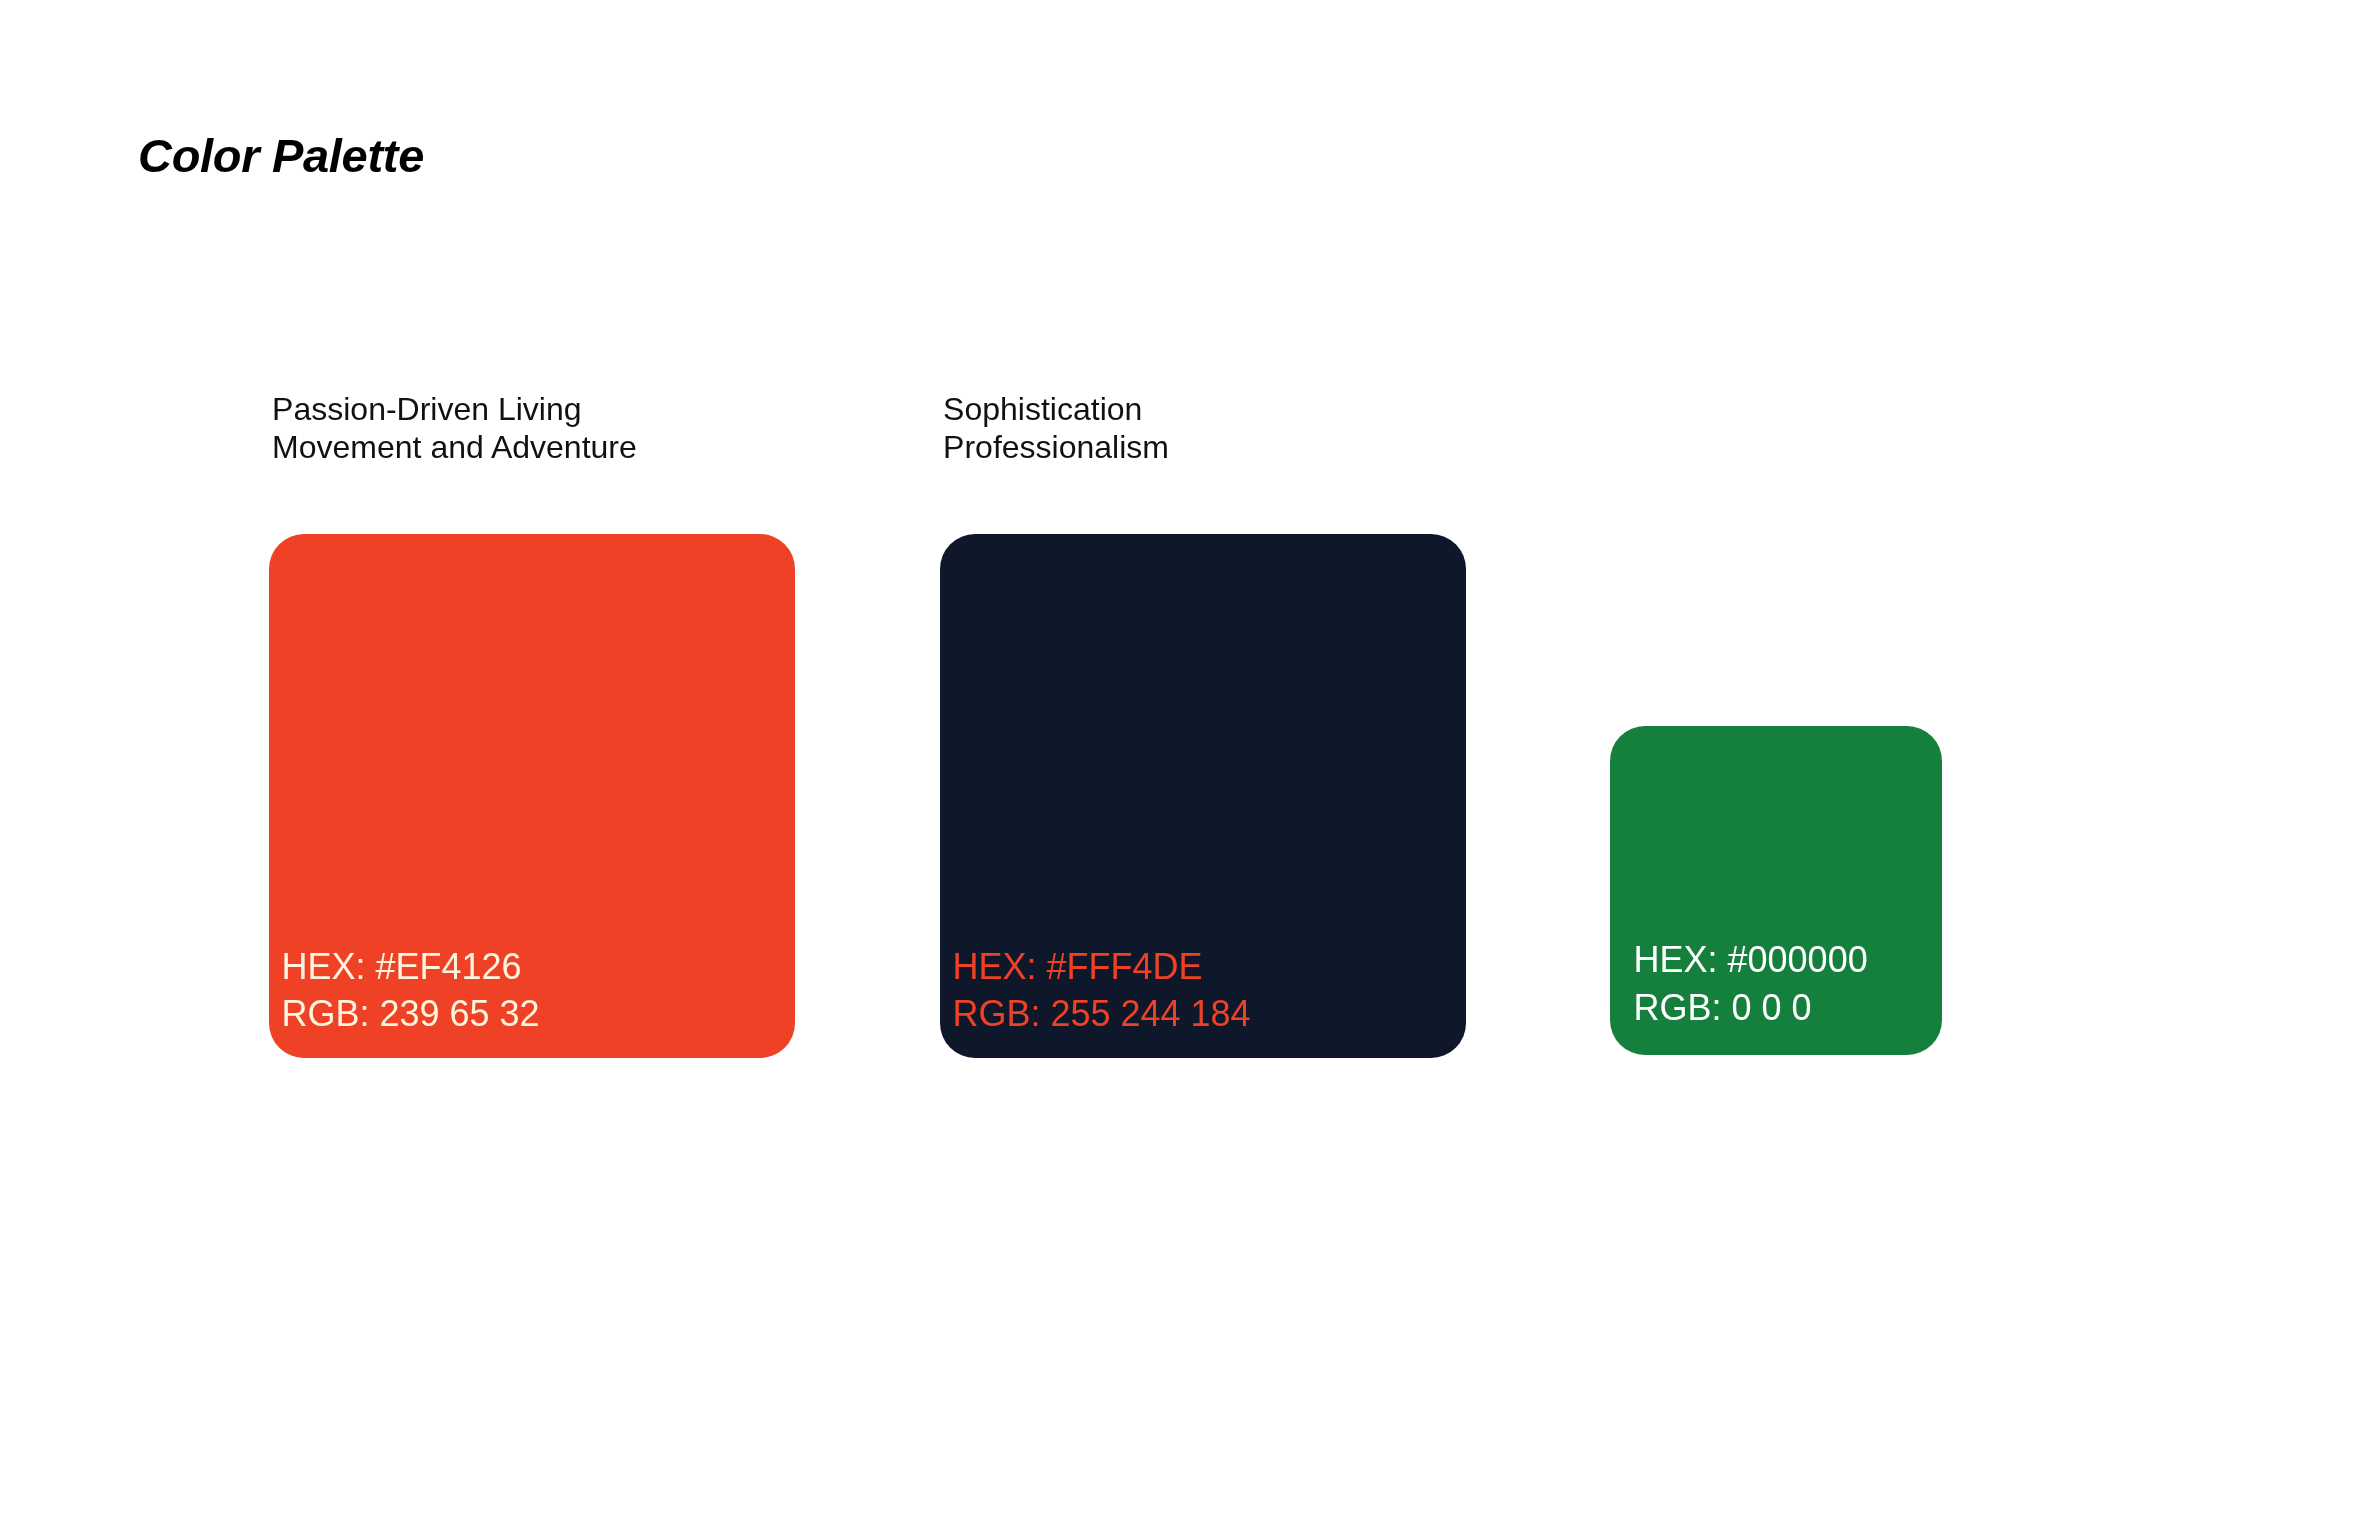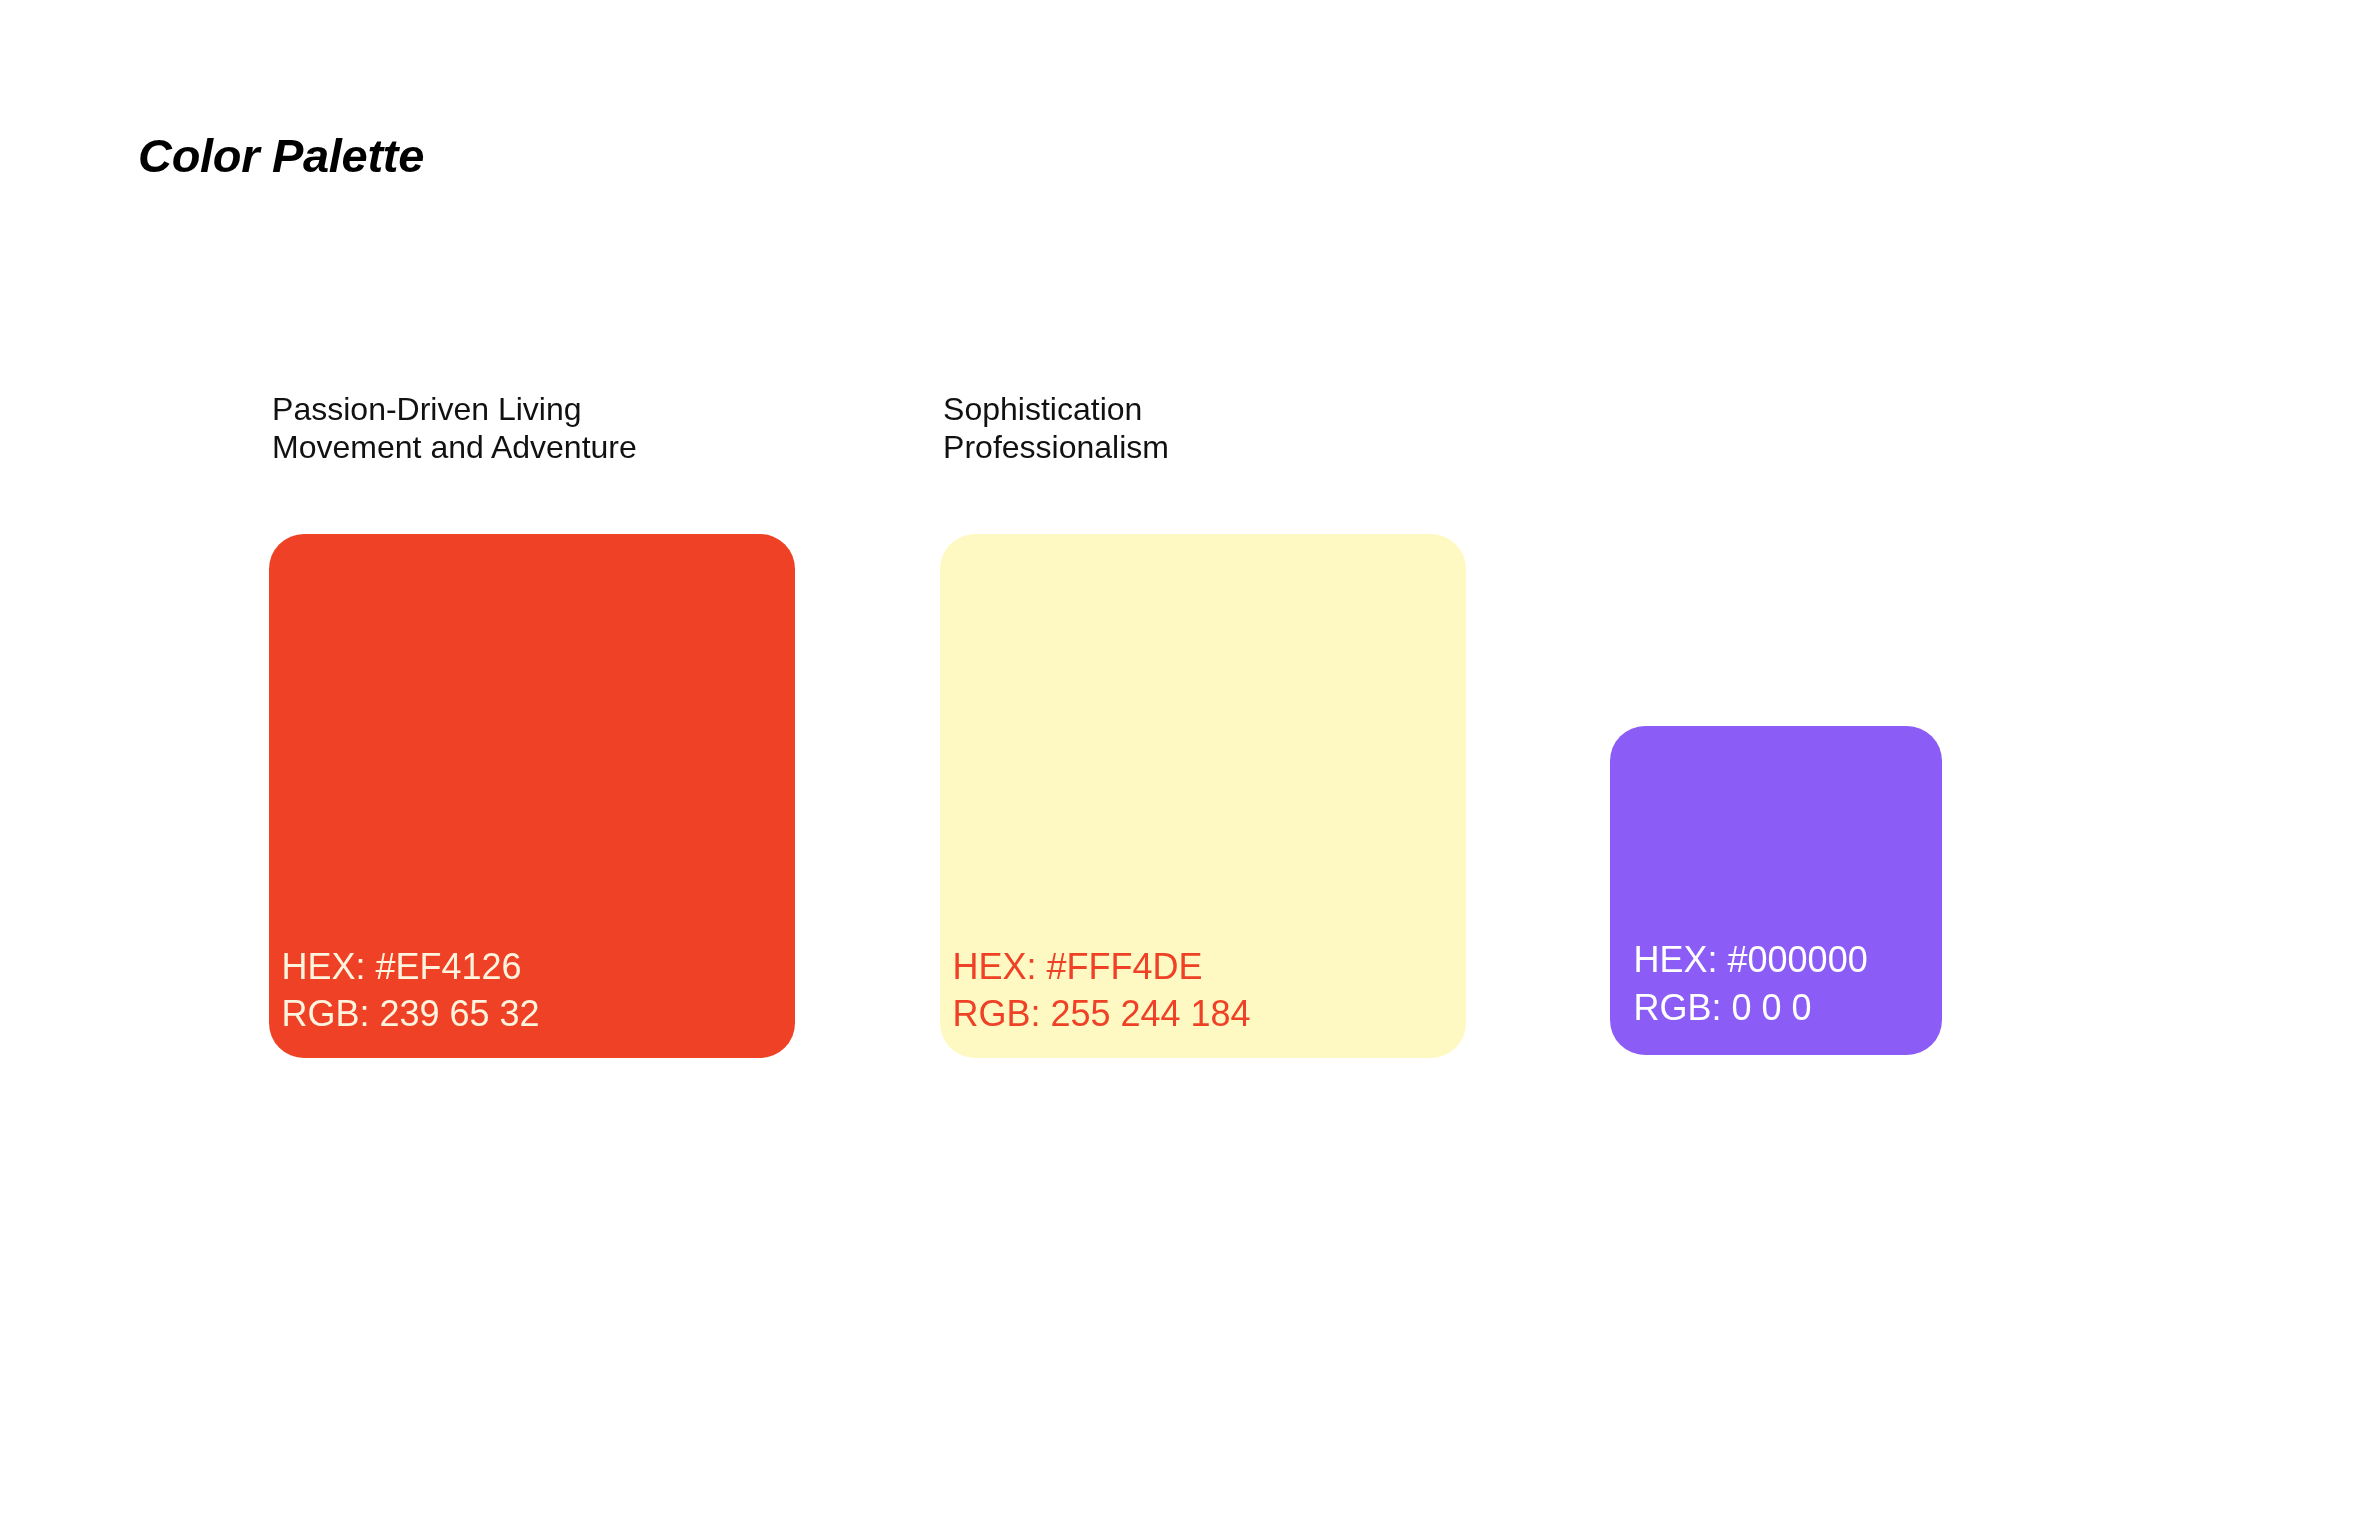--- a/index.html
+++ b/index.html
@@ -110,30 +110,30 @@
         <span class="line">RGB: 239 65 32</span>
       </div>
     </div>
   </div>
 
   <div class="swatch-group col-2">
     <div class="swatch-label">
       <span class="line">Sophistication</span>
       <span class="line">Professionalism</span>
     </div>
-    <div class="swatch-box size-large" id="swatch-box-1" style="background: #fef9c3;">
+    <div class="swatch-box size-large" id="swatch-box-1" style="background: #0f172a;">
       <div class="swatch-info" id="swatch-info-1" style="color: rgb(239, 65, 38);">
         <span class="line">HEX: #FFF4DE</span>
         <span class="line">RGB: 255 244 184</span>
       </div>
     </div>
   </div>
 
   <div class="swatch-group col-3">
-    <div class="swatch-box size-small" id="swatch-box-2" style="background: #8b5cf6;">
+    <div class="swatch-box size-small" id="swatch-box-2" style="background: #15803d;">
       <div class="swatch-info" id="swatch-info-2" style="color: rgb(255, 255, 255);">
         <span class="line">HEX: #000000</span>
         <span class="line">RGB: 0 0 0</span>
       </div>
     </div>
   </div>
 
 </div>
 
 

